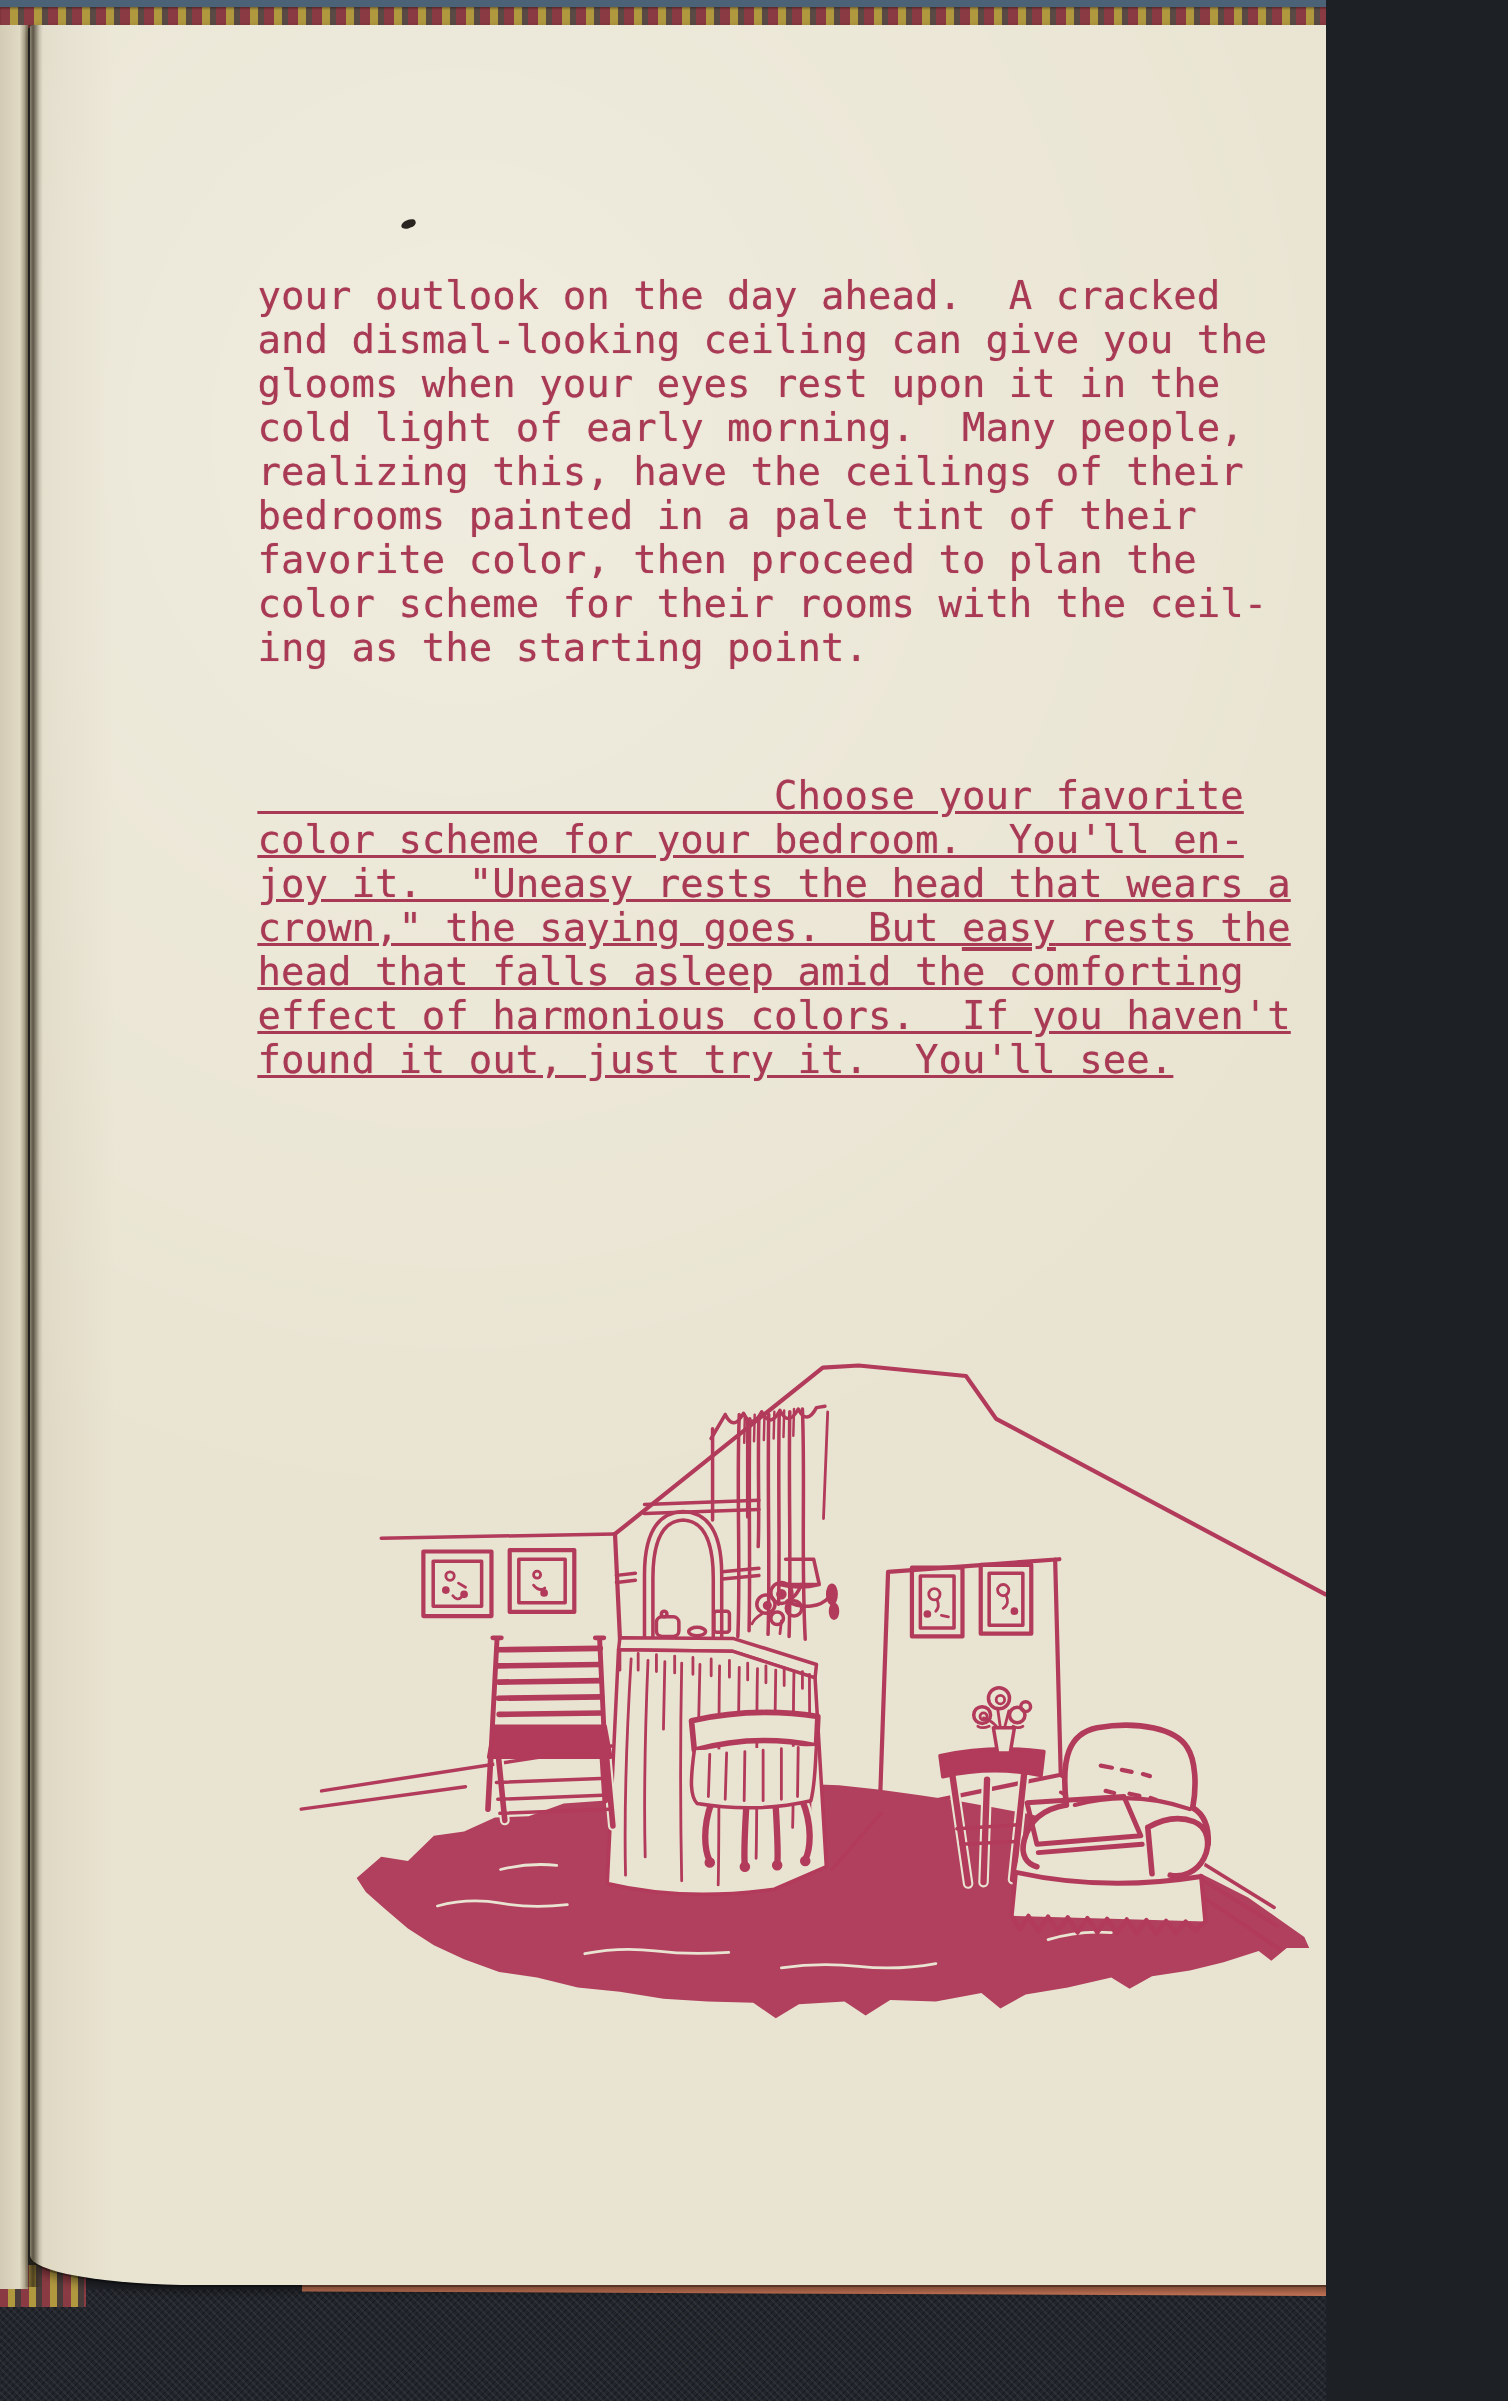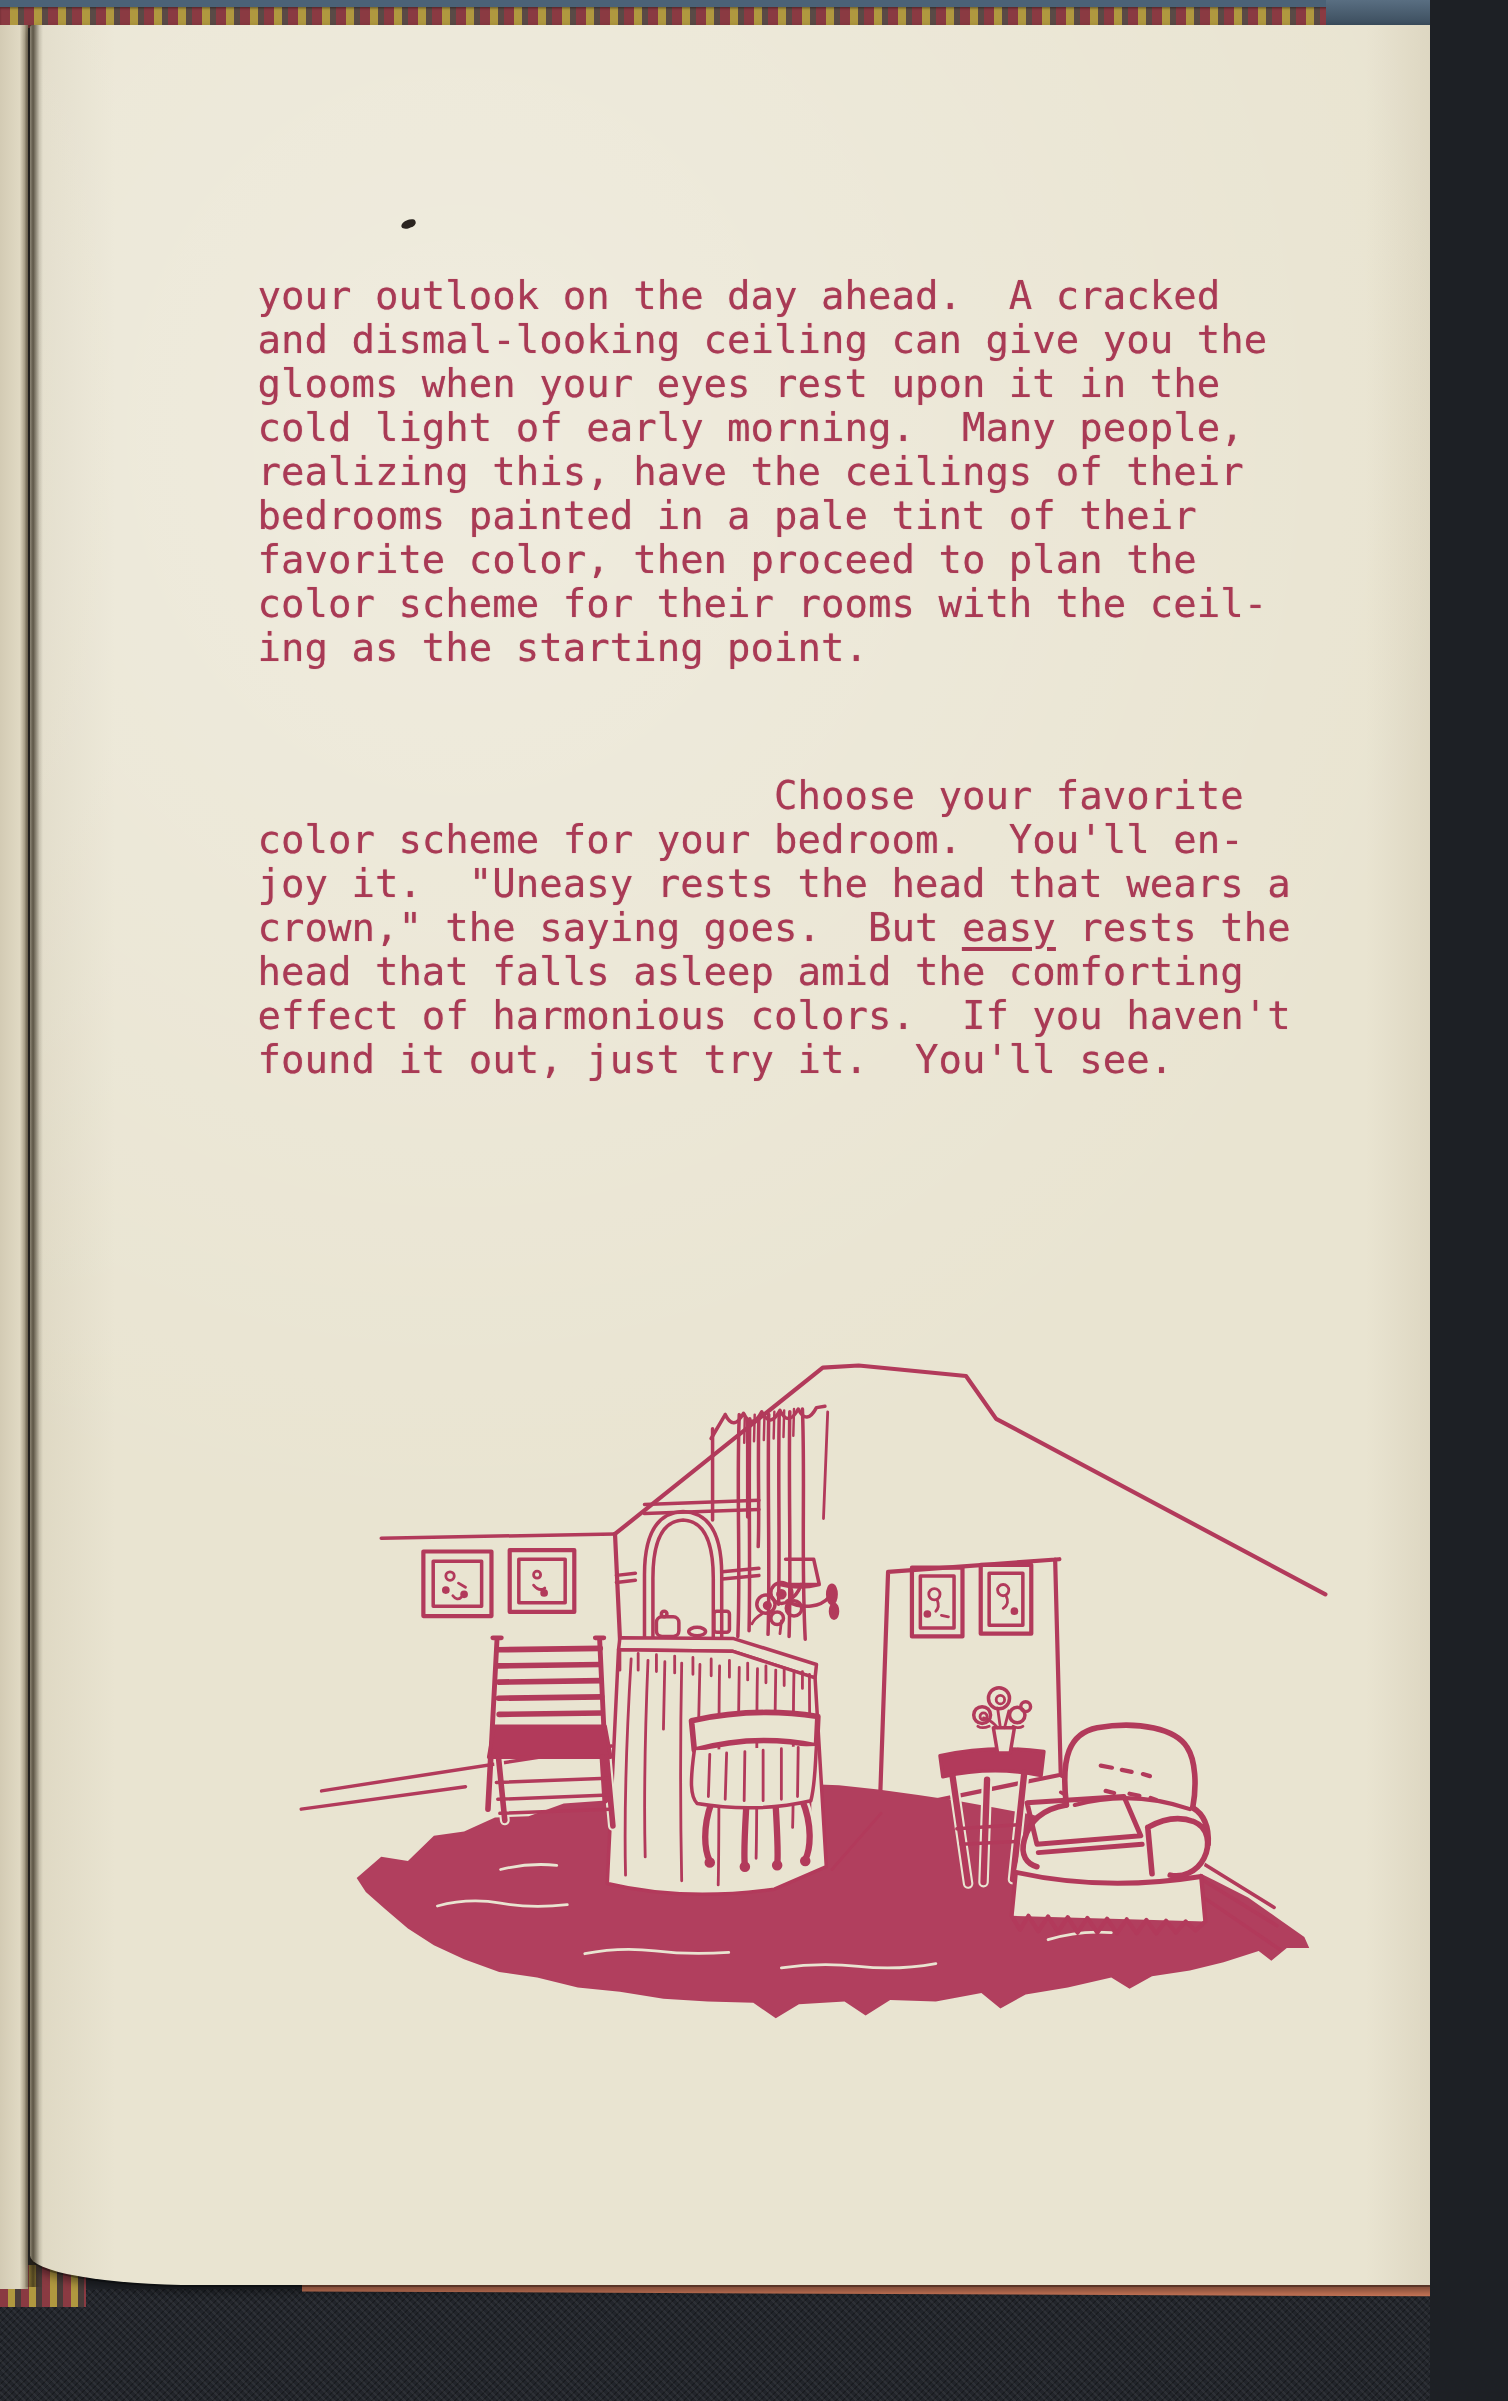--- a/index.html
+++ b/index.html
@@ -1,21 +1,21 @@
 <!DOCTYPE html>
 <html style="--ink: #a93a55; --draw: #b23a5b; --paper: #e9e4d1; --cover-blue: #4b6277; --edge-blue: #4a5f8a; --salmon: #cf7a5a; --cover-dark: #22252b; --band-maroon: #8a3a42; --band-gold: #b0983f;font-size:11.2px"><head>
 <meta charset="utf-8">
 <style>
   :root{
     --ink:#a93a55; --draw:#b23a5b; --paper:#e9e4d1;
     --cover-blue:#4b6277; --edge-blue:#4a5f8a; --salmon:#cf7a5a;
     --cover-dark:#22252b; --band-maroon:#8a3a42; --band-gold:#b0983f;
   }
   html,body{margin:0;padding:0;background:#1d2025;}
-  #scan{position:relative;width:1430px;height:2401px;overflow:hidden;background:var(--cover-dark);}
+  #scan{position:relative;width:1326px;height:2401px;overflow:hidden;background:var(--cover-dark);}
 
   
   .top-blue{position:absolute;left:0;top:0;width:1509px;height:11.2px;background:var(--cover-blue);}
   .top-band{position:absolute;left:0;top:7px;width:1330px;height:21px;
     background:repeating-linear-gradient(90deg,var(--band-maroon) 0 9.8px,var(--band-gold) 9.8px 18px,#5a4a46 18px 24px);
     box-shadow:0 1.4px 2.1px rgba(0,0,0,.35) inset;}
   .top-right-cloth{position:absolute;left:1326px;top:0;width:182px;height:28px;background:var(--cover-blue);
     background-image:linear-gradient(0deg,rgba(0,0,0,.25),rgba(255,255,255,.08));}
   .top-right-stack{position:absolute;left:1326px;top:28px;width:182px;height:15.4px;
     background:repeating-linear-gradient(180deg,#c8b68e 0 2.8px,#8a7452 2.8px 4.2px);}
@@ -54,21 +54,21 @@
     border-bottom-left-radius:168px 29.5px;
     box-shadow:0 2.1px 0 rgba(0,0,0,.3),0 5.6px 9.8px rgba(0,0,0,.45);}
   .fleck{position:absolute;left:371px;top:195px;width:15.4px;height:8.4px;background:#2a2420;border-radius:60% 40% 50% 50%;transform:rotate(-18deg);}
 
   
   .typing{position:absolute;left:228px;top:249px;
     font-family:"DejaVu Sans Mono","Liberation Mono",monospace;
     font-size:39px;line-height:44px;color:var(--ink);
     text-shadow:0 0 0.9px rgba(169,58,85,.65);}
   .typing .para{white-space:pre;}
-  .typing .para + .para{margin-top:104px;}
+  .typing .para + .para{margin-top:104px;text-decoration:underline;}
   .typing .u{text-decoration:underline;text-decoration-thickness:3.5px;text-underline-offset:5.6px;text-align:right;}
 
   
   .illustration{position:absolute;left:260px;top:1311px;width:1074px;height:709px;}
 </style>
 </head>
 <body>
 
 <div id="scan">
 

